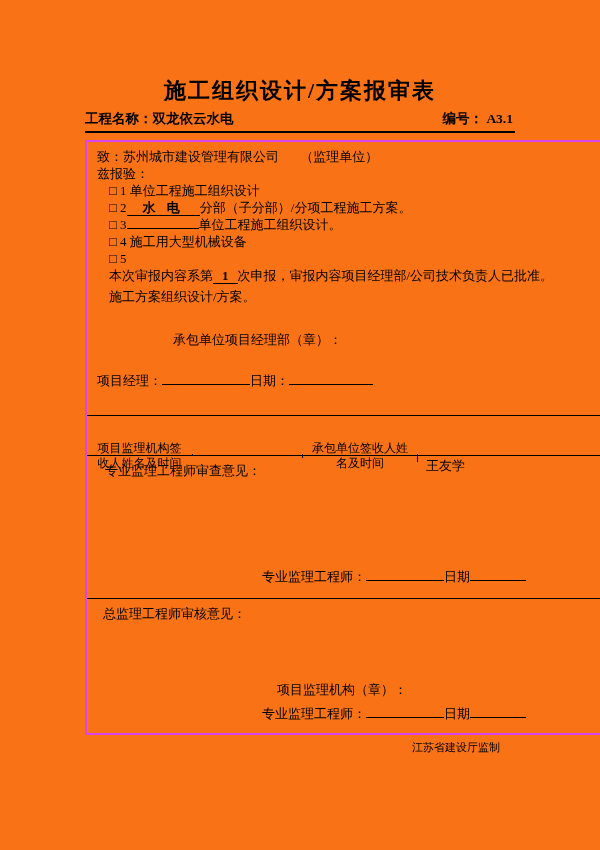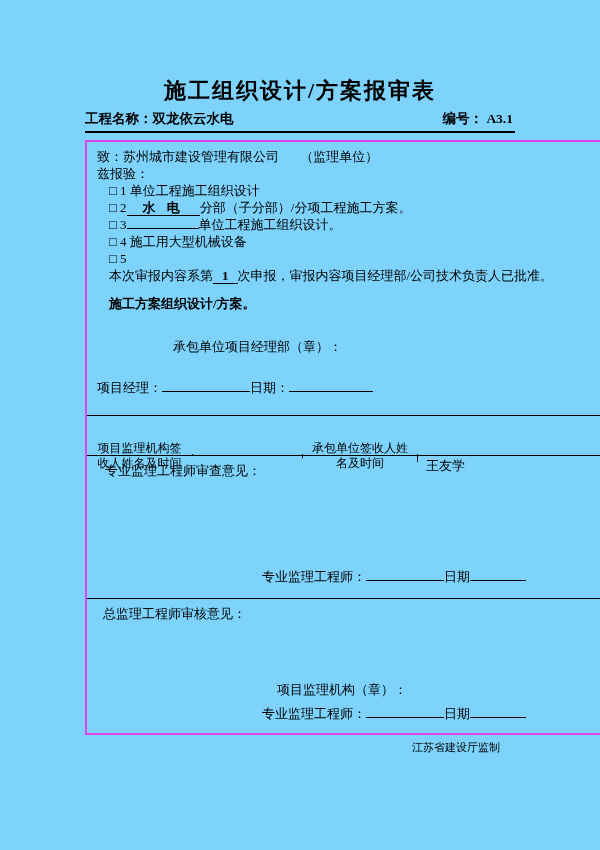--- a/index.html
+++ b/index.html
@@ -4,21 +4,21 @@
 <style>
   * { margin:0; padding:0; box-sizing:border-box; }
   html,body { width:600px; height:850px; }
   body {
     background:#ffffff;
     color:#000;
     font-family:"Liberation Serif","DejaVu Serif",serif;
     position:relative;
     overflow:hidden;
   }
-  .page { position:absolute; inset:0; background:#7dd3fc; }
+  .page { position:absolute; inset:0; background:#f97316; }
 
   .title {
     position:absolute; top:76px; left:0; width:100%;
     text-align:center; font-size:22px; font-weight:bold; letter-spacing:2px;
   }
 
   .head-row {
     position:absolute; top:110px; left:85px; width:430px;
     font-size:13.5px; font-weight:bold; height:20px;
   }
@@ -34,21 +34,21 @@
   }
 
   .sec1 {
     height:273px; padding:6px 10px 0 10px;
     font-size:13px; line-height:17px; position:relative;
   }
   .sec1 .line { white-space:nowrap; }
   .indent { padding-left:12px; }
   .to-note { margin-left:18px; }
   .declare { white-space:normal; }
-  .scheme { margin-top:11px;font-weight:bold; }
+  .scheme { margin-top:4px; }
   .stamp-line { margin-top:26px; margin-left:76px; }
   .manager-line { margin-top:24px; }
 
   .ul { display:inline-block; border-bottom:1px solid #000; height:13px; vertical-align:baseline; }
   .fill2 { padding:0 16px; border-bottom:1px solid #000; font-weight:bold; letter-spacing:4px; }
   .fill3 { width:72px; }
   .num-ul { padding:0 9px; border-bottom:1px solid #000; font-weight:bold; }
   .ul-88 { width:88px; }
   .ul-84 { width:84px; }
   .ul-78 { width:78px; }

